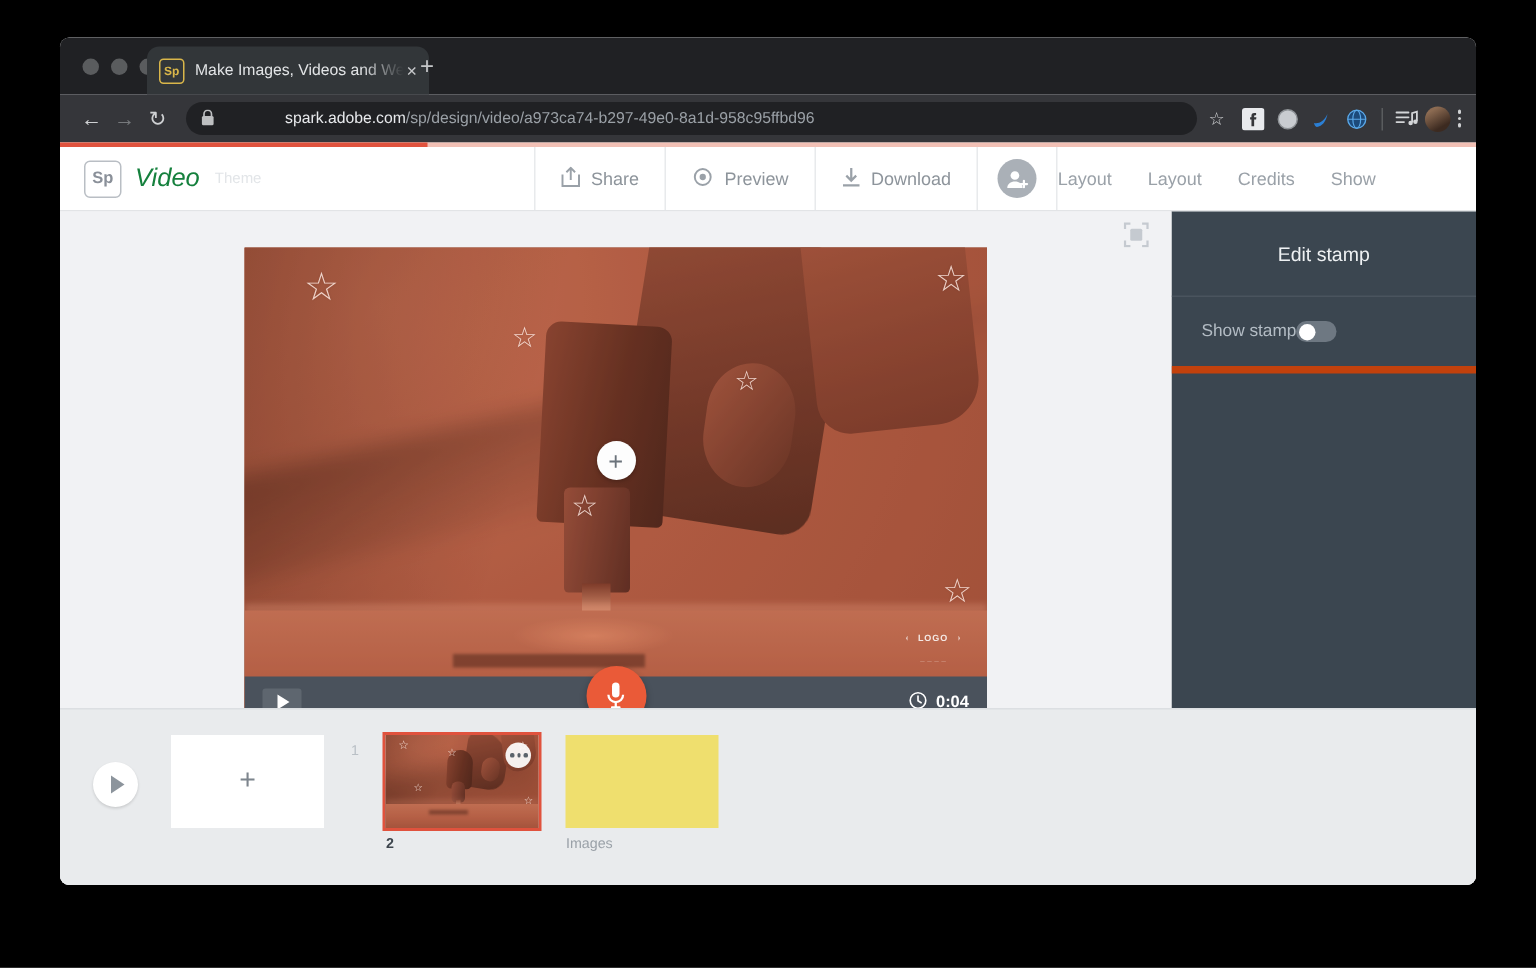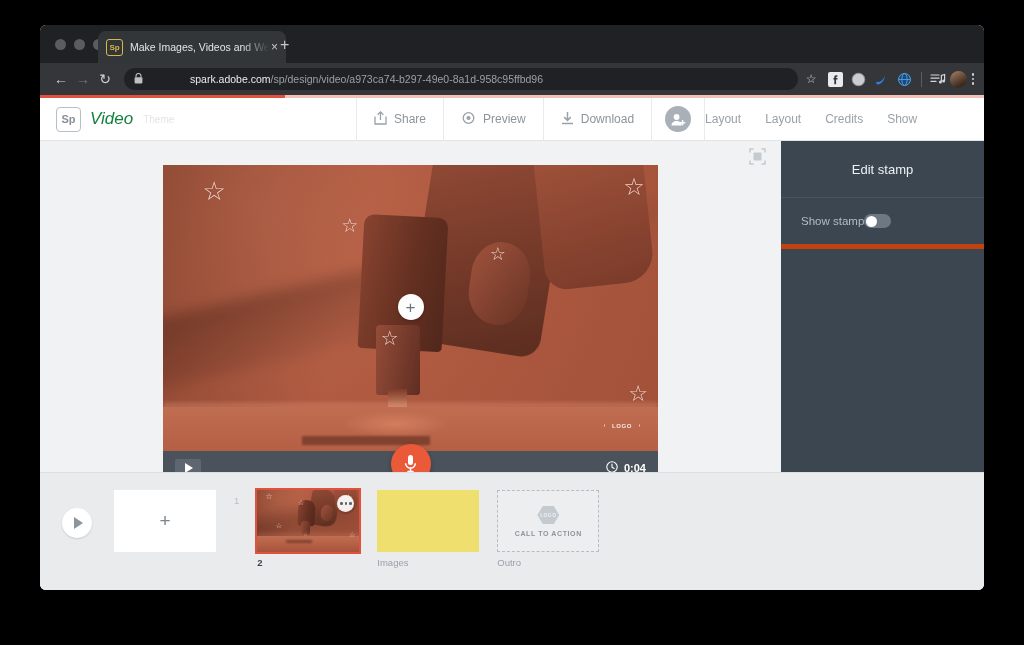--- a/index.html
+++ b/index.html
@@ -459,26 +459,19 @@
                 </span>
           </div>
           <span class="slide-label cur">2</span>
         </div>
 
         <div class="slide-wrap">
           <div class="thumb credits"></div>
           <span class="slide-label">Images</span>
         </div>
 
-        <div class="slide-wrap">
-          <div class="thumb outro">
-            <span class="outro-logo">LOGO</span>
-            <span class="outro-cta">CALL TO ACTION</span>
-          </div>
-          <span class="slide-label">Outro</span>
-        </div>
 
       </div>
     </div>
 
   </div>
 </div>
 </div>
 
 </body></html>

